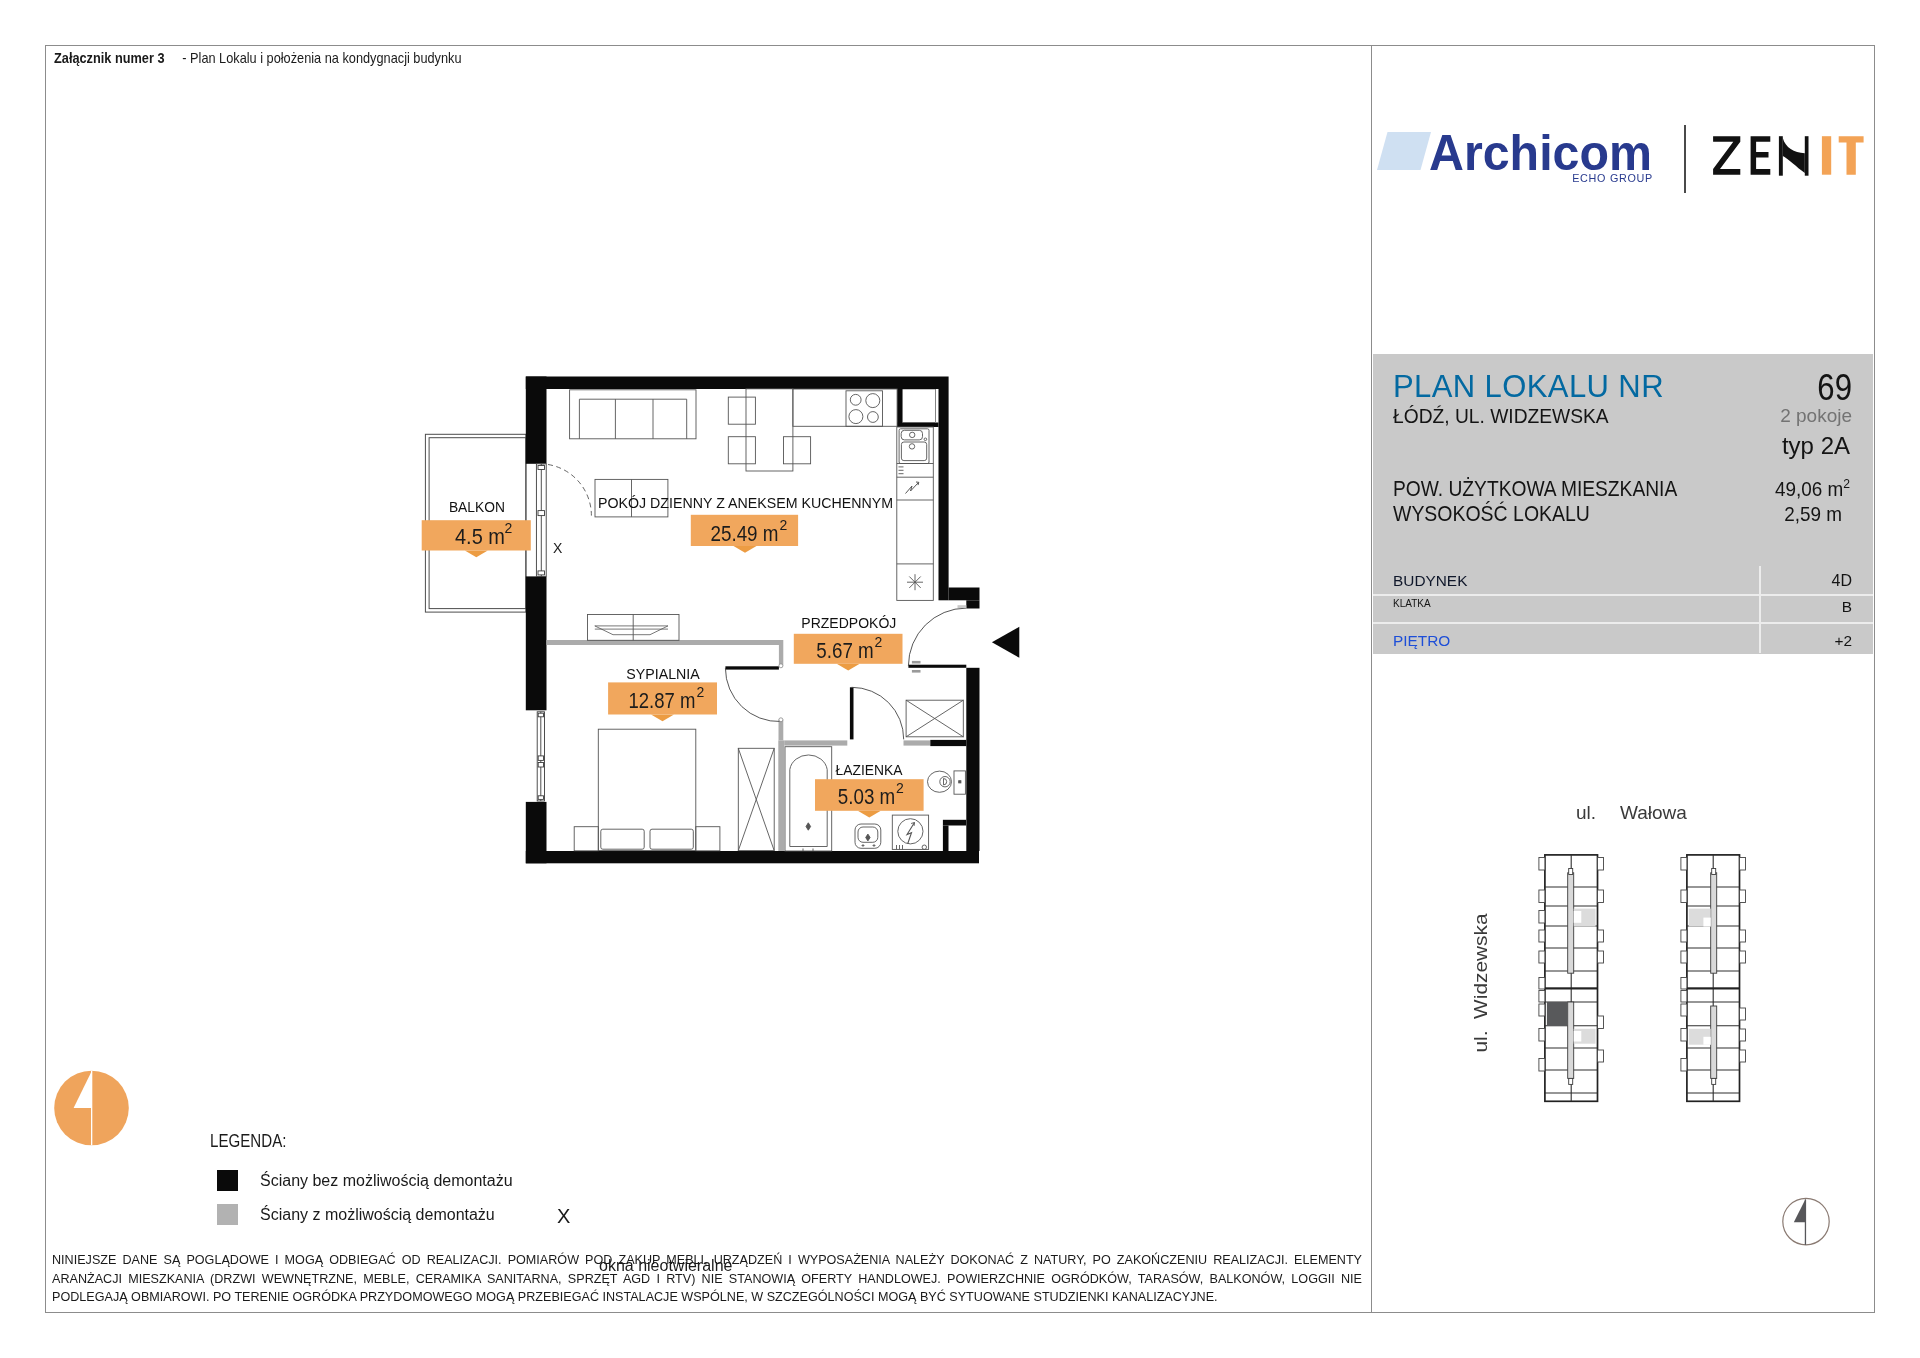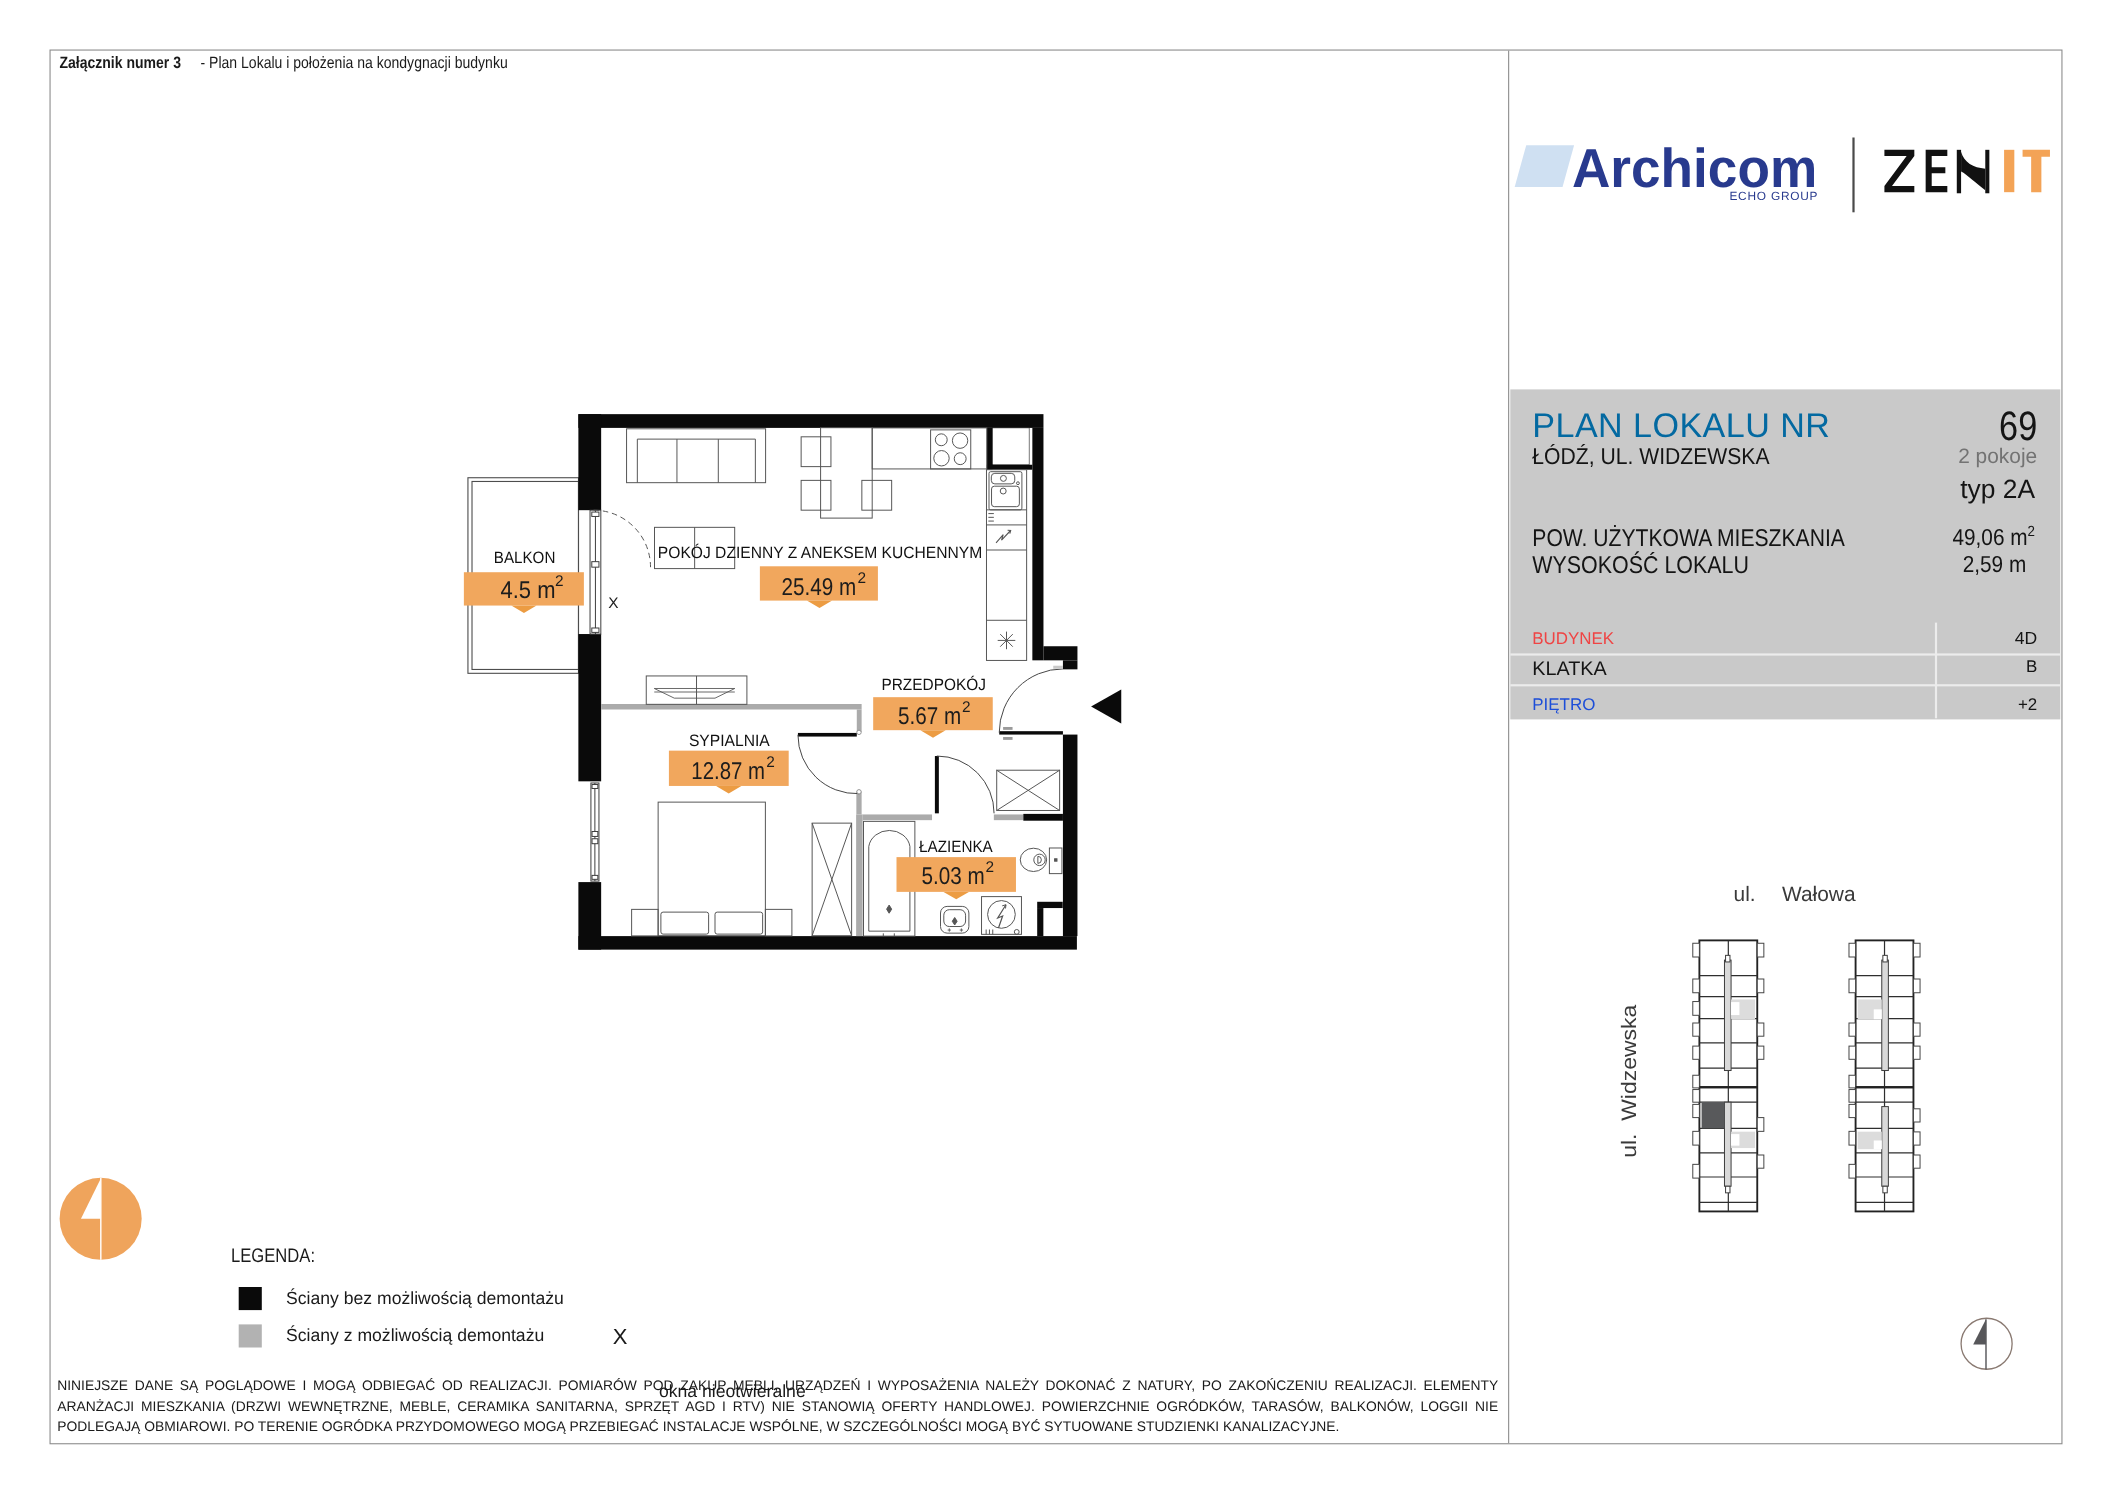--- a/index.html
+++ b/index.html
@@ -60,25 +60,25 @@
 <div class="abs" style="left:1652px;top:405px;width:200px;font-size:19px;text-align:right;color:#737373;">2 pokoje</div>
 
 <div class="abs" style="left:1650px;top:431.6px;width:200px;font-size:24px;text-align:right;color:#141414;">typ 2A</div>
 
 <div class="abs" style="left:1393px;top:475.8px;font-size:22px;color:#141414;transform:scaleX(0.873);transform-origin:0 50%;">POW. UŻYTKOWA MIESZKANIA</div>
 <div class="abs" style="left:1650px;top:476.6px;width:200px;font-size:21px;text-align:right;color:#141414;transform:scaleX(0.9);transform-origin:100% 50%;">49,06 m<sup style="font-size:13.5px;vertical-align:baseline;position:relative;top:-7.5px;">2</sup></div>
 
 <div class="abs" style="left:1393px;top:500.5px;font-size:22px;color:#141414;transform:scaleX(0.885);transform-origin:0 50%;">WYSOKOŚĆ LOKALU</div>
 <div class="abs" style="left:1642px;top:502.3px;width:200px;font-size:21px;text-align:right;color:#141414;transform:scaleX(0.9);transform-origin:100% 50%;">2,59 m</div>
 
-<div class="abs" style="left:1393px;top:572px;font-size:15.4px;color:#ef4444;">BUDYNEK</div>
+<div class="abs" style="left:1393px;top:572px;font-size:15.4px;color:#0f172a;">BUDYNEK</div>
 <div class="abs" style="left:1652px;top:572px;width:200px;font-size:16px;text-align:right;color:#141414;">4D</div>
 <div class="abs" style="left:1373px;top:594.2px;width:500px;height:2.2px;background:#ececec;"></div>
 
-<div class="abs" style="left:1393px;top:598.4px;font-size:18px;color:#141414;">KLATKA</div>
+<div class="abs" style="left:1393px;top:598.4px;font-size:10px;color:#141414;">KLATKA</div>
 <div class="abs" style="left:1652px;top:598.4px;width:200px;font-size:15.4px;text-align:right;color:#141414;">B</div>
 <div class="abs" style="left:1373px;top:621.6px;width:500px;height:2.2px;background:#ececec;"></div>
 
 <div class="abs" style="left:1393px;top:632.4px;font-size:15.4px;color:#1d4ed8;">PIĘTRO</div>
 <div class="abs" style="left:1652px;top:632.4px;width:200px;font-size:15.4px;text-align:right;color:#141414;">+2</div>
 <div class="abs" style="left:1759px;top:566px;width:2px;height:86.8px;background:#ececec;"></div>
 
 <div class="abs" style="left:400px;top:360px;width:640px;height:520px;">
 <svg width="640" height="520" viewBox="400 360 640 520" xmlns="http://www.w3.org/2000/svg" fill="none">
 

